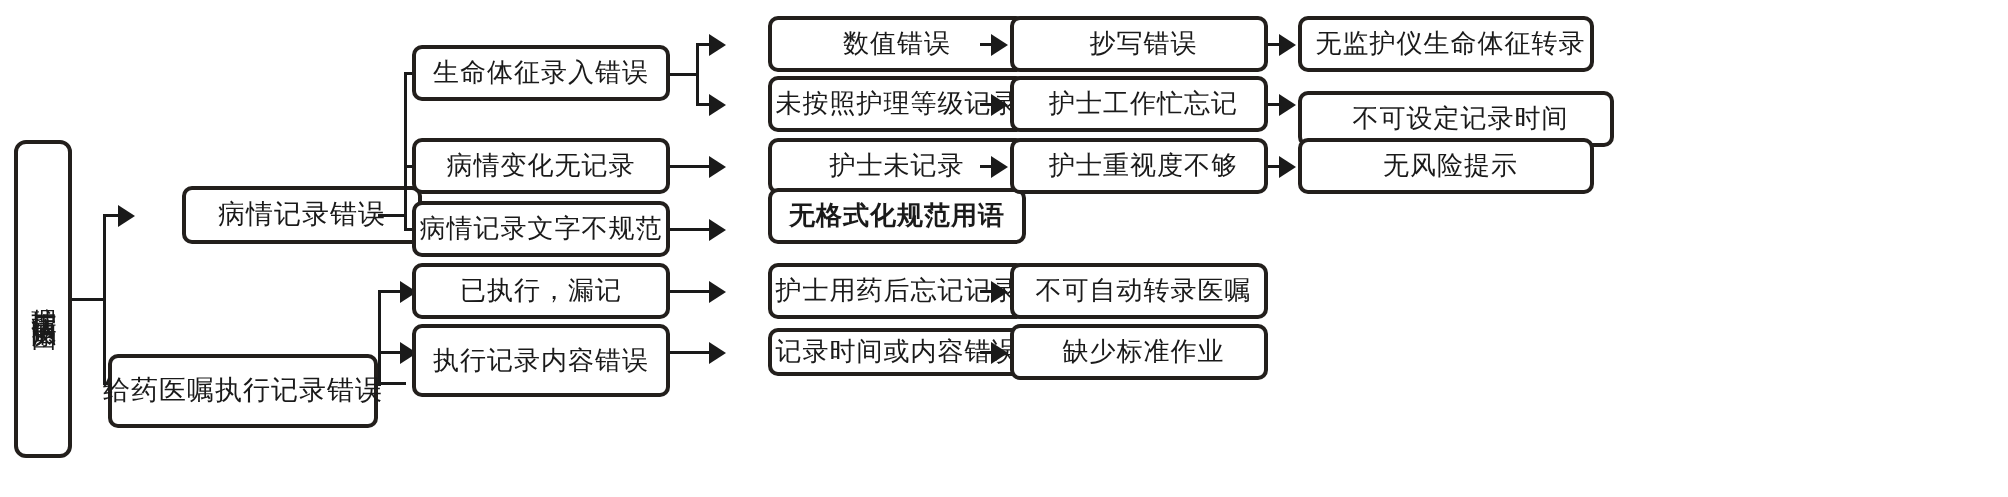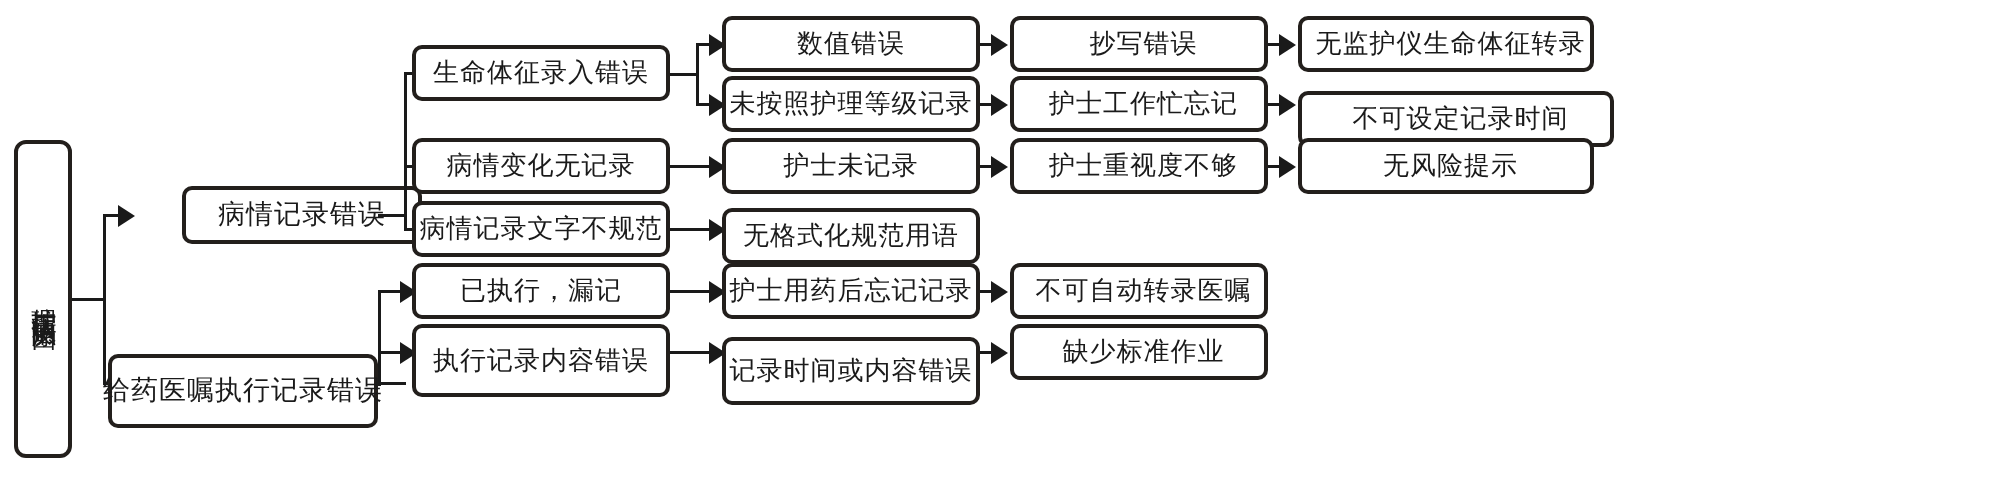--- a/index.html
+++ b/index.html
@@ -34,21 +34,21 @@
   .node.root{
     writing-mode:vertical-rl;
     text-orientation:upright;
     letter-spacing:3px;
     font-size:25px;
     border-width:4px;
     border-radius:12px;
   }
   .node.lvl2{font-size:27px;}
   .node.lvl3{font-size:26px;}
-  .node.lvl4{font-size:26px;}
+  .node.lvl4{font-size:26px;margin-left:46px;}
   .node.lvl5{font-size:26px;padding-left:9px;}
 
   
   .ln{
     position:absolute;
     background:#1a1a1a;
   }
   .ln.h{height:3px;}
   .ln.v{width:3px;}
   .arrow{
@@ -129,25 +129,25 @@
 
   <div class="ln h" style="left:670px; top:351px; width:44px; height:3px;"></div>
   <div class="arrow" style="left:709px; top:342px;"></div>
 
   <div class="node lvl4" style="left:722px; top:16px; width:258px; height:56px;">数值错误</div>
 
   <div class="node lvl4" style="left:722px; top:76px; width:258px; height:56px;">未按照护理等级记录</div>
 
   <div class="node lvl4" style="left:722px; top:138px; width:258px; height:56px;">护士未记录</div>
 
-  <div class="node lvl4" style="left:722px; top:208px; width:258px; height:56px;">无格式化规范用语</div>
+  <div class="node lvl4" style="left:722px; top:188px; width:258px; height:56px;font-weight:bold;">无格式化规范用语</div>
 
   <div class="node lvl4" style="left:722px; top:263px; width:258px; height:56px;">护士用药后忘记记录</div>
 
-  <div class="node lvl4" style="left:722px; top:337px; width:258px; height:68px;">记录时间或内容错误</div>
+  <div class="node lvl4" style="left:722px; top:328px; width:258px; height:48px;">记录时间或内容错误</div>
 
   <div class="ln h" style="left:980px; top:43px; width:22px; height:3px;"></div>
   <div class="arrow" style="left:991px; top:34px;"></div>
 
   <div class="ln h" style="left:980px; top:103px; width:22px; height:3px;"></div>
   <div class="arrow" style="left:991px; top:94px;"></div>
 
   <div class="ln h" style="left:980px; top:165px; width:22px; height:3px;"></div>
   <div class="arrow" style="left:991px; top:156px;"></div>
 

